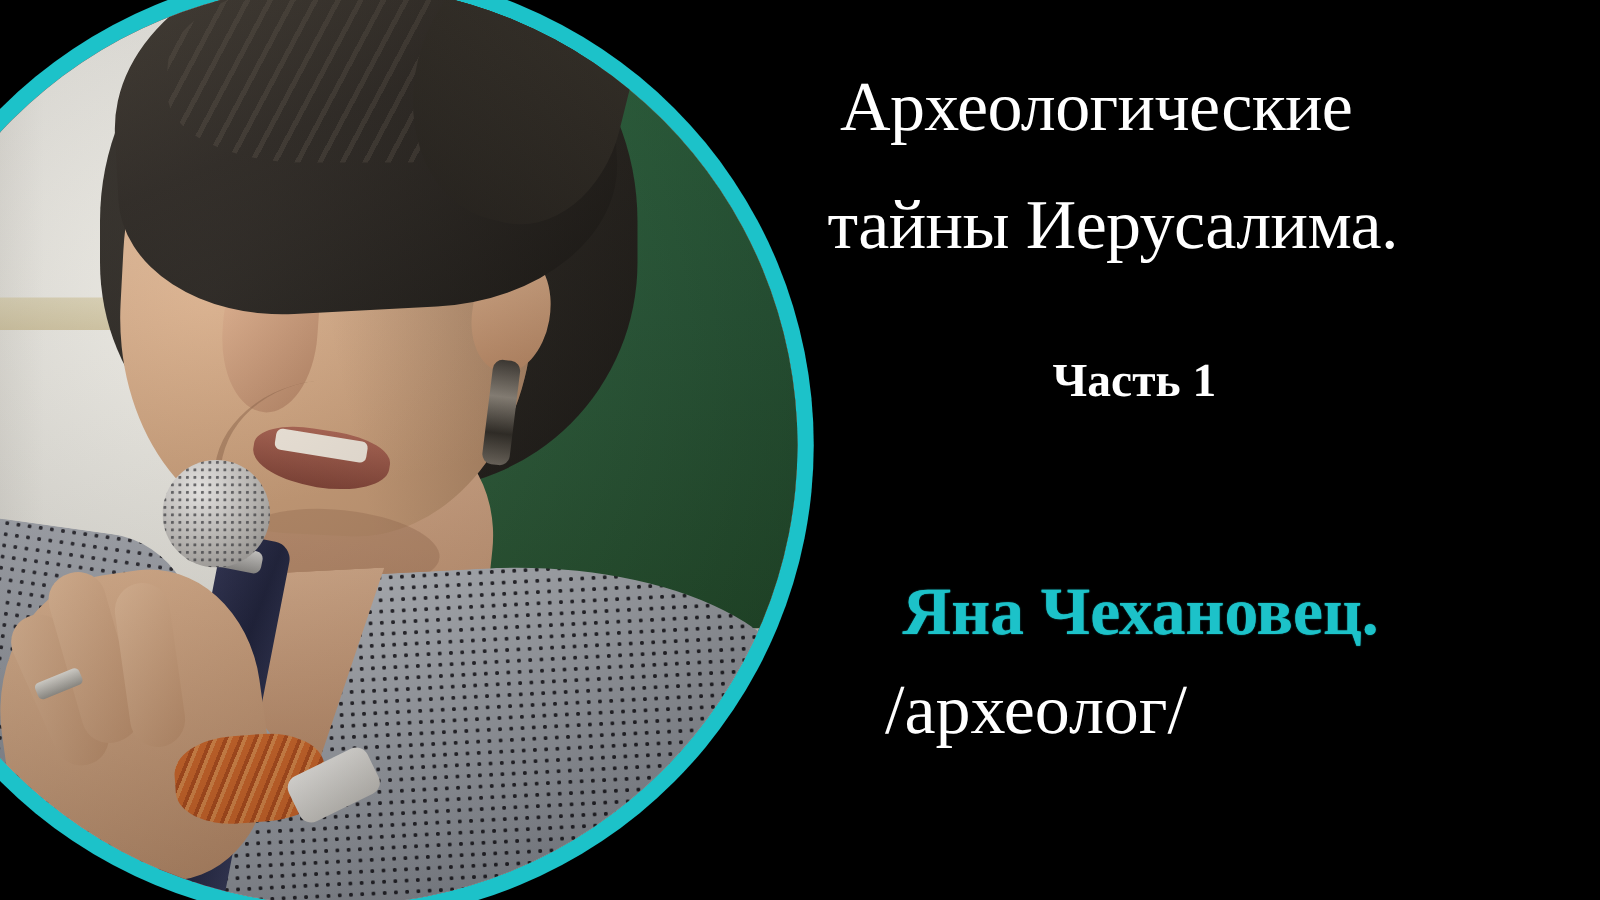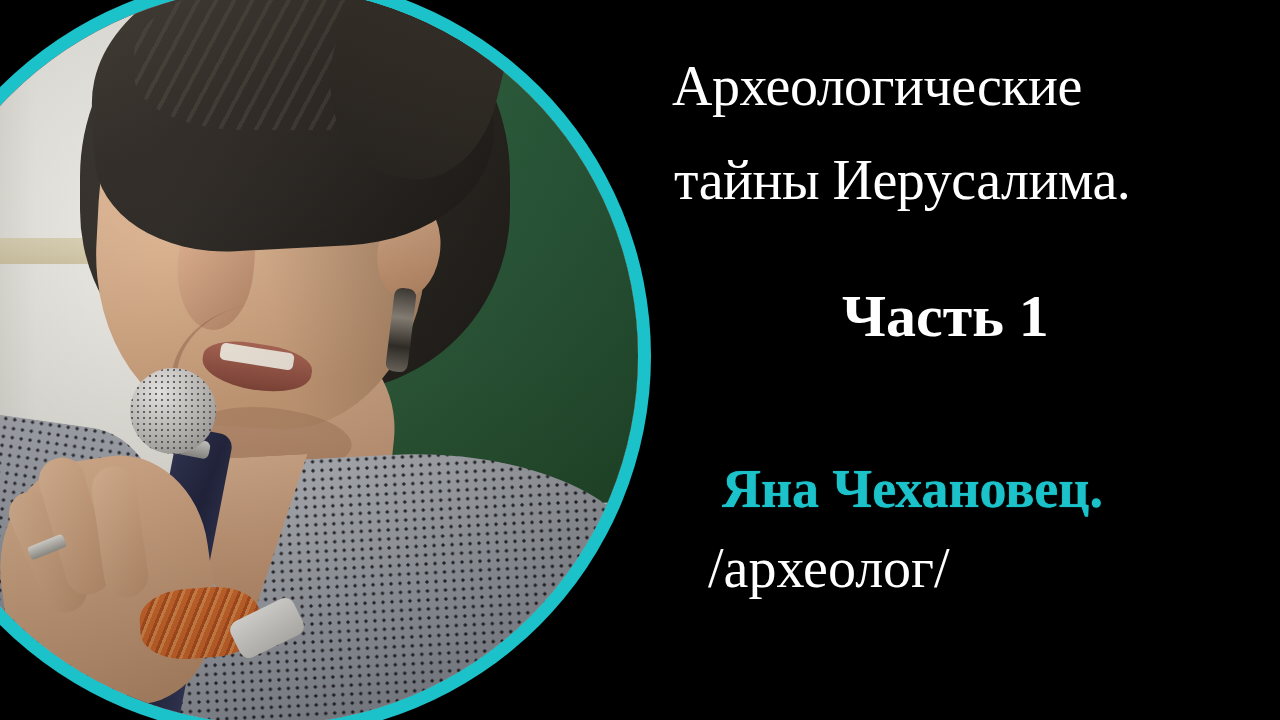--- a/index.html
+++ b/index.html
@@ -292,28 +292,28 @@
   .title-line {
     position:absolute;
     color:#ffffff;
     font-weight:400;
     font-size:56px;
     line-height:1;
     white-space:nowrap;
     letter-spacing:-0.5px;
   }
   #title-1 { left:22px;  top:58px; }
-  #title-2 { left:24px;  top:152px; }
+  #title-2 { left:12px;  top:152px; }
 
   #part-label {
     position:absolute;
     left:192px; top:286px;
     color:#ffffff;
     font-weight:700;
-    font-size:60px;
+    font-size:38px;
     line-height:1;
     white-space:nowrap;
   }
 
   #speaker-name {
     position:absolute;
     left:72px; top:462px;
     color:#1cc2c9;
     font-weight:700;
     font-size:54px;

